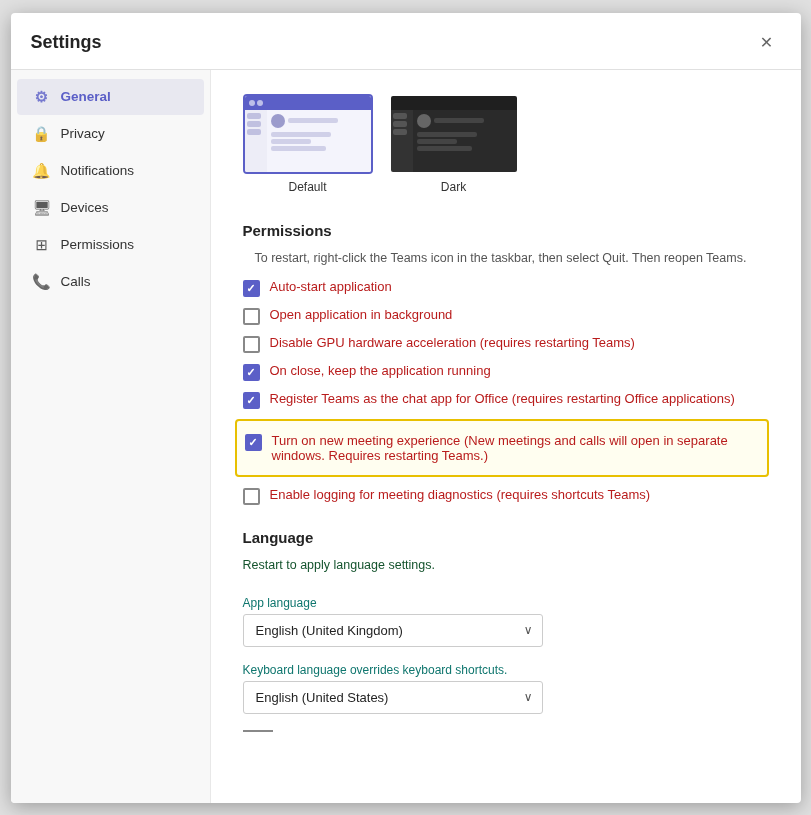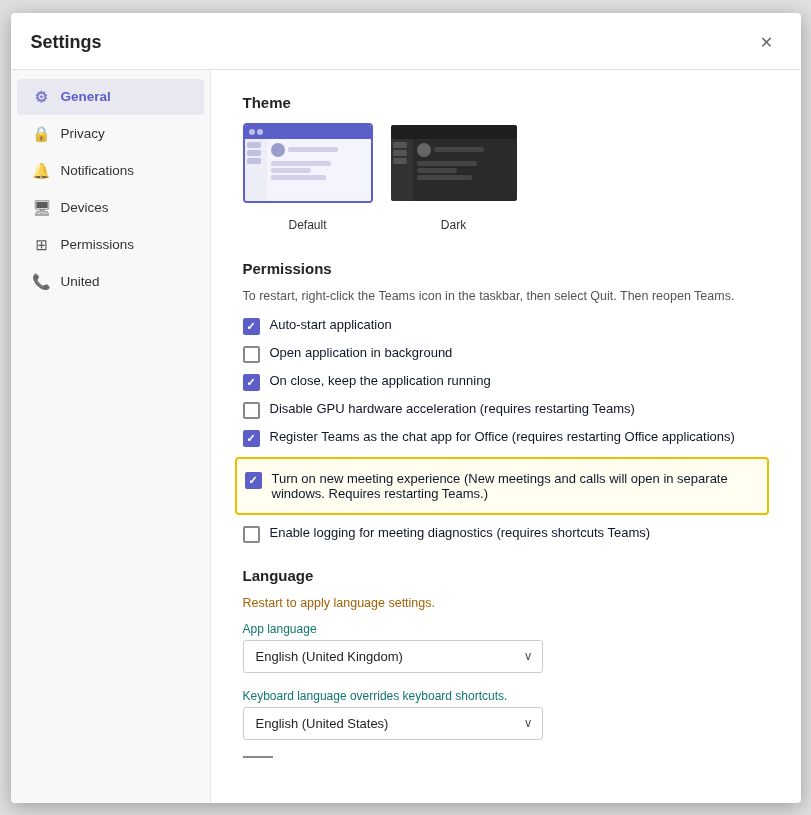--- a/index.html
+++ b/index.html
@@ -91,21 +91,21 @@
     }
     .theme-container {
       display: flex;
       gap: 16px;
       margin-bottom: 28px;
     }
     .theme-card {
       display: flex;
       flex-direction: column;
       align-items: center;
-      gap: 15px;
+      gap: 6px;
       cursor: pointer;
     }
     .theme-preview {
       width: 130px;
       height: 80px;
       border-radius: 4px;
       border: 2px solid transparent;
       overflow: hidden;
       position: relative;
     }
@@ -240,28 +240,29 @@
       flex-direction: column;
       gap: 2px;
     }
     .thc-line { height: 5px; border-radius: 2px; background: #fff; }
     
     .app-section { margin-bottom: 24px; }
     .app-desc {
       font-size: 12.5px;
       color: #555;
       margin-bottom: 14px;
+      margin-left: 12px;
     }
     .checkbox-row {
       display: flex;
       align-items: flex-start;
       gap: 10px;
       margin-bottom: 10px;
       font-size: 13px;
-      color: #0f172a;
+      color: #b91c1c;
     }
     .checkbox-row.highlighted {
       border: 2px solid #e8c000;
       border-radius: 4px;
       padding: 12px 8px;
       margin-left: -8px;
       background: #fffef0;
     }
     .cb {
       width: 17px;
@@ -284,22 +285,22 @@
     .cb.checked::after {
       content: '✓';
       font-size: 11px;
       color: #fff;
       font-weight: 700;
     }
     
     .lang-section { }
     .lang-sub {
       font-size: 12.5px;
-      color: #a16207;
-      margin-bottom: 12px;
+      color: #14532d;
+      margin-bottom: 24px;
     }
     .lang-label {
       font-size: 12px;
       color: #0f766e;
       margin-bottom: 4px;
     }
     .select-wrapper {
       position: relative;
       width: 300px;
       margin-bottom: 16px;
@@ -361,27 +362,26 @@
         <div class="sidebar-item">
           <span class="sidebar-icon">🖥</span>
           <span>Devices</span>
         </div>
         <div class="sidebar-item">
           <span class="sidebar-icon">⊞</span>
           <span>Permissions</span>
         </div>
         <div class="sidebar-item">
           <span class="sidebar-icon">📞</span>
-          <span>United</span>
+          <span>Calls</span>
         </div>
       </div>
 
     <div class="content">
 
-      <div class="section-title">Theme</div>
       <div class="theme-container">
 
         <div class="theme-card">
           <div class="theme-preview selected">
             <div class="theme-default-inner">
               <div class="td-topbar">
                   <div class="td-dot"></div>
                   <div class="td-dot"></div>
                 </div>
               <div class="td-body">
@@ -439,26 +439,26 @@
         <div id="checkboxes-container">
             <div class="checkbox-row">
               <div class="cb checked"></div>
               <span>Auto-start application</span>
             </div>
             <div class="checkbox-row">
               <div class="cb"></div>
               <span>Open application in background</span>
             </div>
             <div class="checkbox-row">
+              <div class="cb"></div>
+              <span>Disable GPU hardware acceleration (requires restarting Teams)</span>
+            </div>
+            <div class="checkbox-row">
               <div class="cb checked"></div>
               <span>On close, keep the application running</span>
-            </div>
-            <div class="checkbox-row">
-              <div class="cb"></div>
-              <span>Disable GPU hardware acceleration (requires restarting Teams)</span>
             </div>
             <div class="checkbox-row">
               <div class="cb checked"></div>
               <span>Register Teams as the chat app for Office (requires restarting Office applications)</span>
             </div>
             <div class="checkbox-row highlighted">
               <div class="cb checked"></div>
               <span>Turn on new meeting experience (New meetings and calls will open in separate windows. Requires restarting Teams.)</span>
             </div>
             <div class="checkbox-row">

